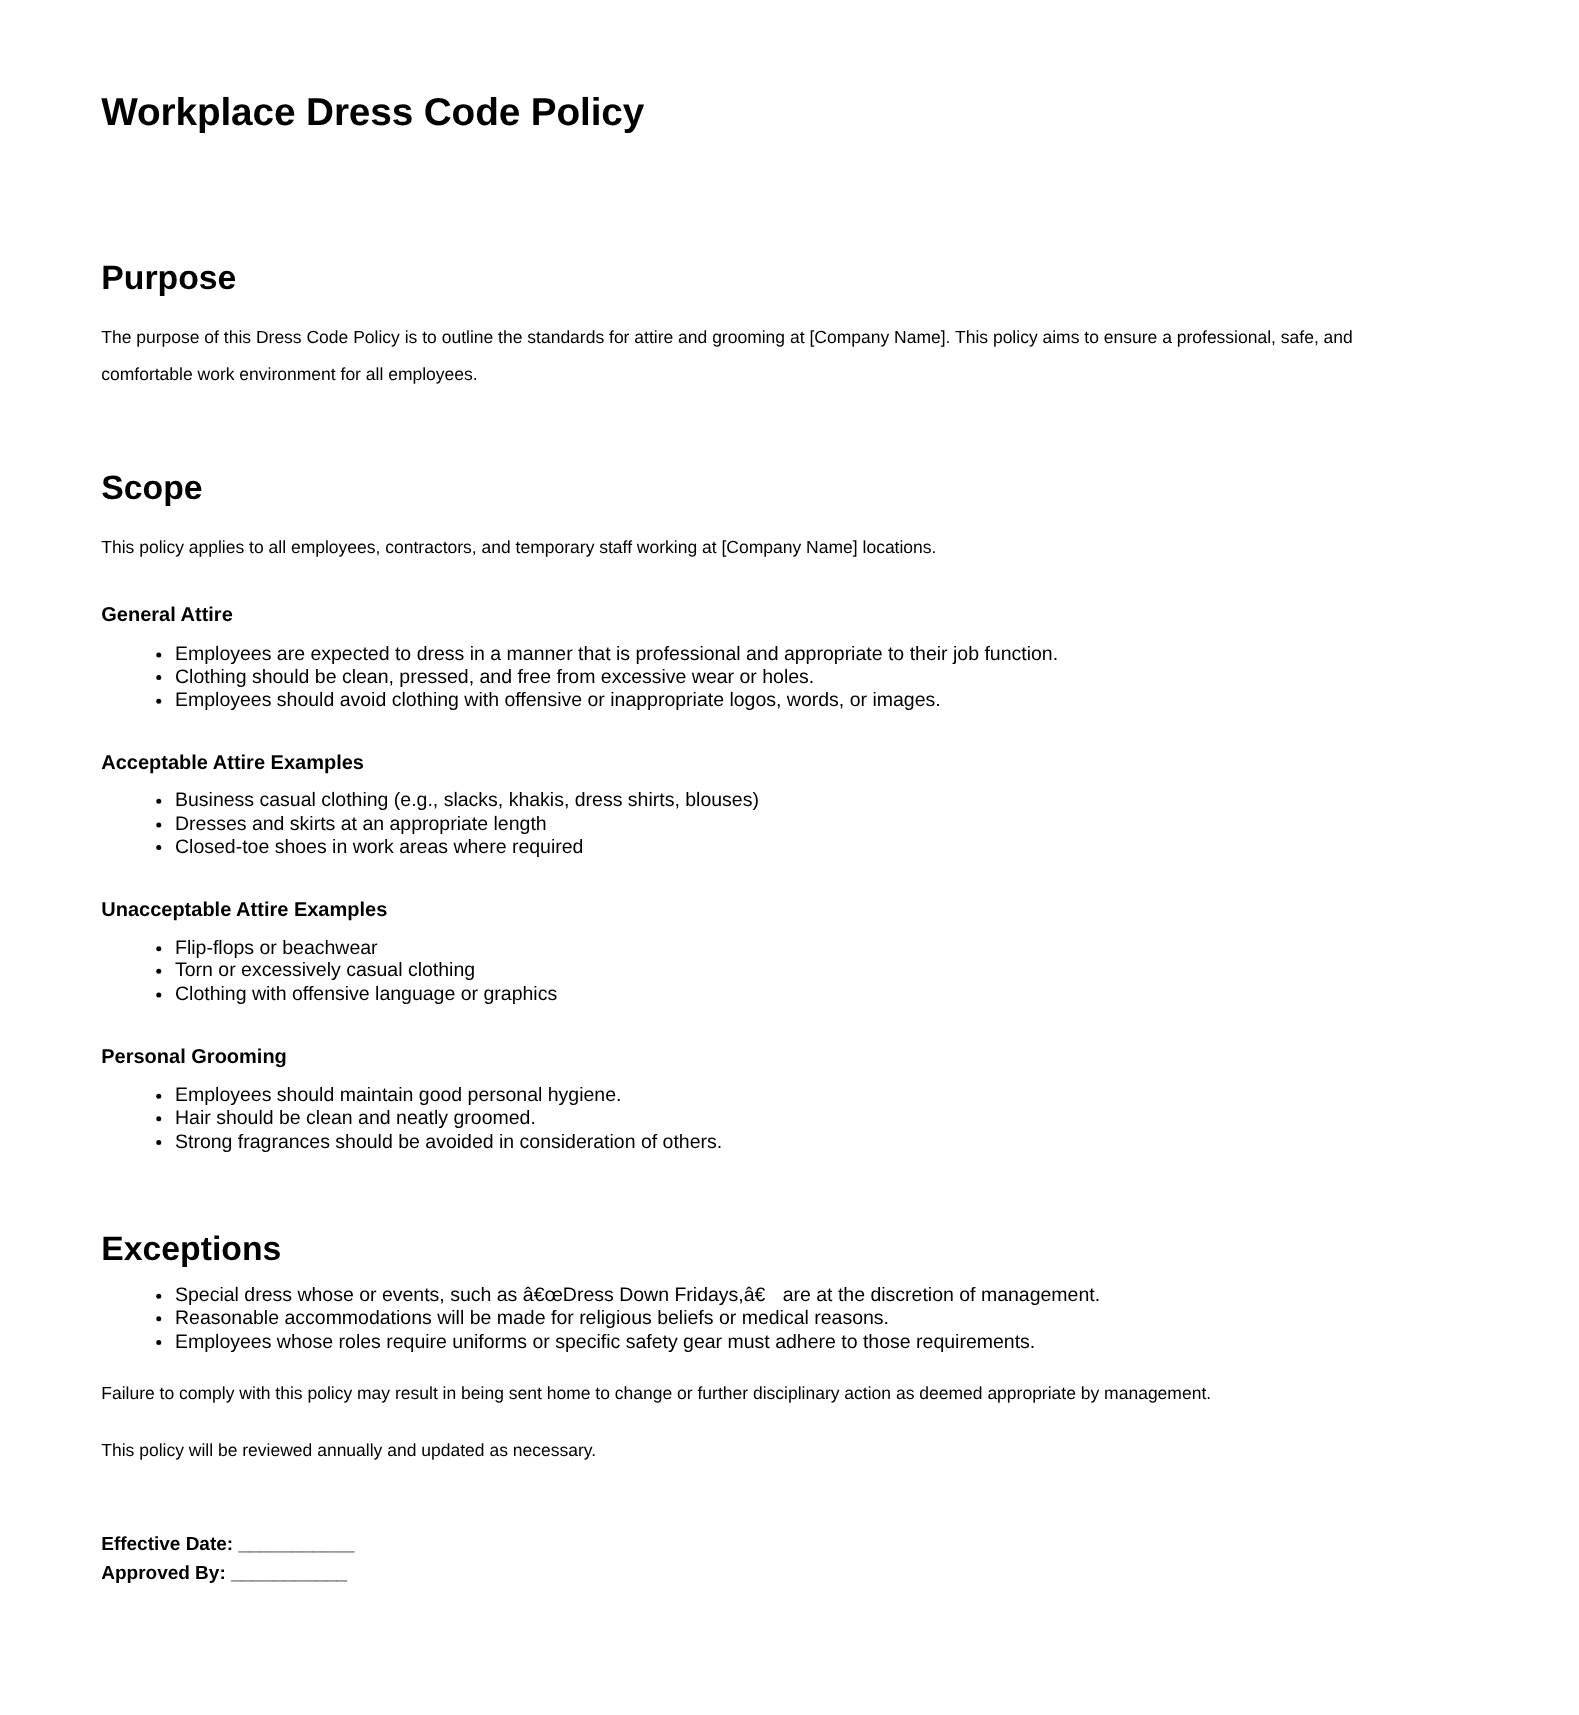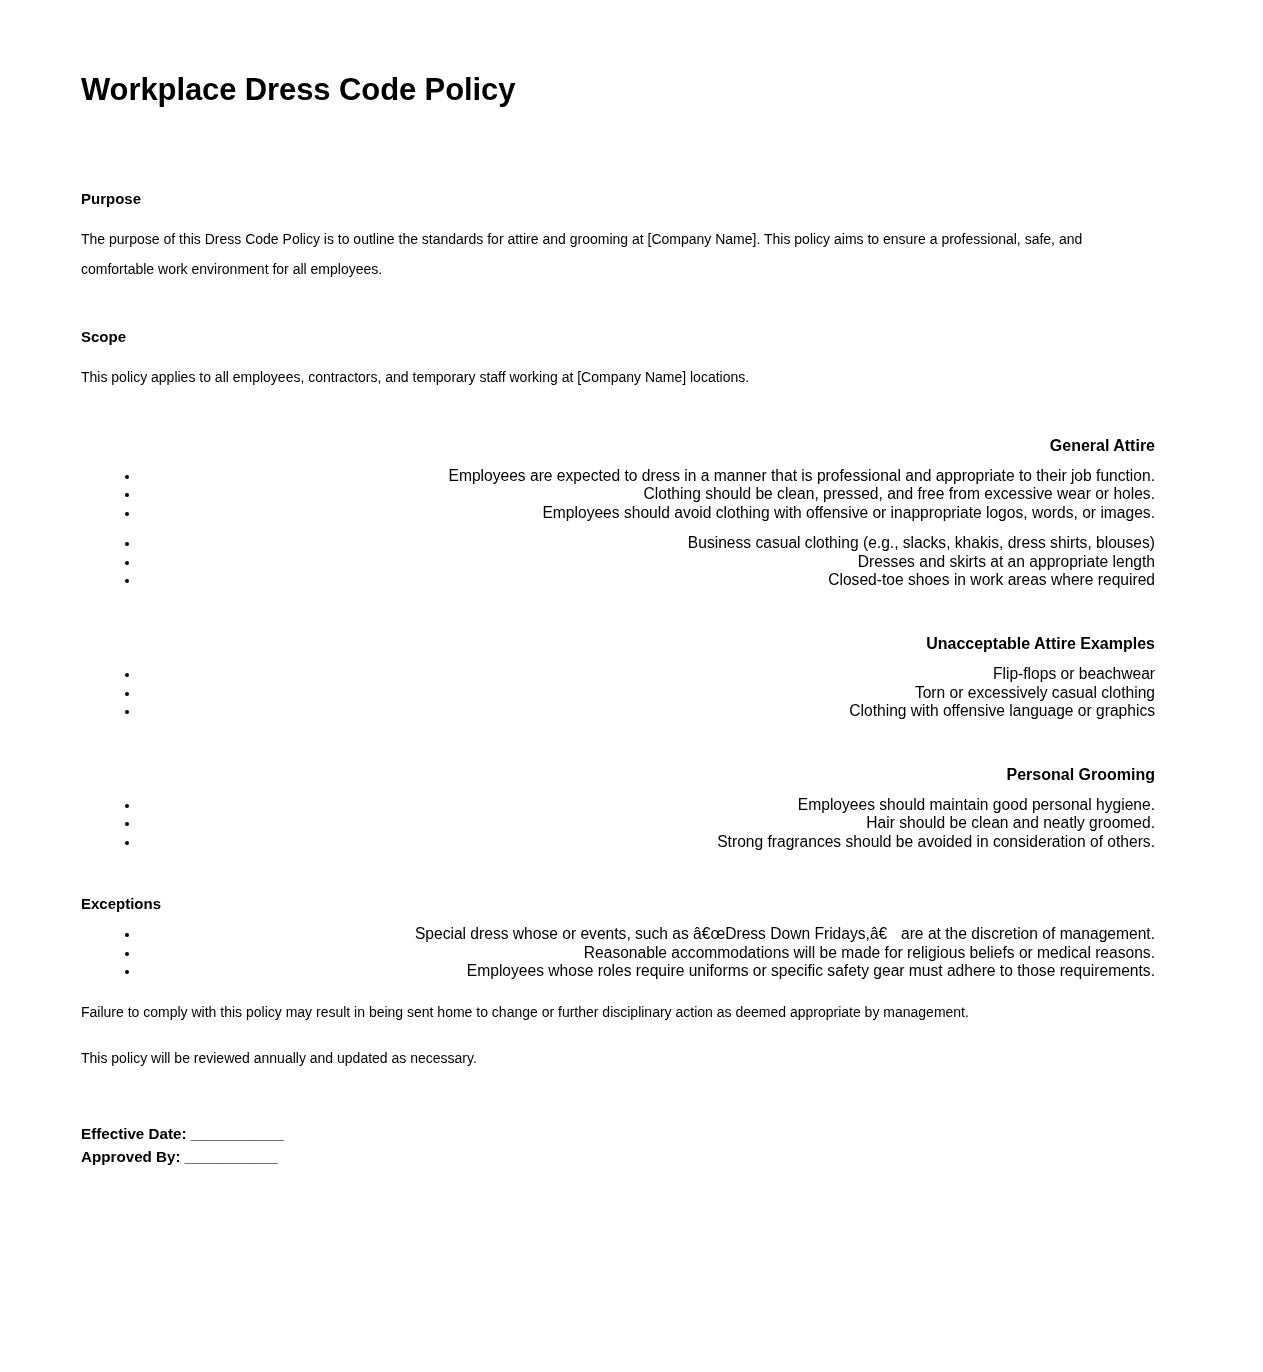--- a/index.html
+++ b/index.html
@@ -28,47 +28,45 @@
     font-stretch: condensed;
     font-size: 31px;
     font-weight: bold;
     line-height: 1.15;
     margin: 0 0 12px 0;
     letter-spacing: -0.1px;
   }
   h2.section-title {
     font-family: "Liberation Sans Narrow", "Liberation Sans", sans-serif;
     font-stretch: condensed;
-    font-size: 15px;
+    font-size: 27px;
     font-weight: bold;
     line-height: 1.2;
-    margin: 44px 0 0 0;
+    margin: 60px 0 0 0;
   }
   h3.subsection-title {
     font-family: "Liberation Sans Narrow", "Liberation Sans", sans-serif;
     font-stretch: condensed;
     font-size: 16px;
     font-weight: bold;
     line-height: 1.2;
-    margin: 44px 0 0 0;
-    text-align: right;
+    margin: 31px 0 0 0;
   }
   p.body-text {
     font-family: "Liberation Sans Narrow", "Liberation Sans", sans-serif;
     font-stretch: condensed;
     font-size: 14px;
     line-height: 30px;
     margin: 16px 0 0 0;
     max-width: 1078px;
   }
   ul.bullet-list {
     margin: 12px 0 0 0;
     padding: 0 0 0 59px;
     list-style-type: disc;
-    text-align: right;
   }
   ul.bullet-list li {
     font-family: "Liberation Sans Narrow", "Liberation Sans", sans-serif;
     font-stretch: condensed;
     font-size: 15.6px;
     line-height: 18.5px;
     margin: 0;
     padding: 0;
   }
   ul.bullet-list li::marker {
@@ -103,20 +101,21 @@
   <p class="body-text">This policy applies to all employees, contractors, and temporary staff working at [Company Name] locations.</p>
 
 
   <h3 class="subsection-title">General Attire</h3>
   <ul class="bullet-list">
     <li>Employees are expected to dress in a manner that is professional and appropriate to their job function.</li>
     <li>Clothing should be clean, pressed, and free from excessive wear or holes.</li>
     <li>Employees should avoid clothing with offensive or inappropriate logos, words, or images.</li>
   </ul>
 
+  <h3 class="subsection-title">Acceptable Attire Examples</h3>
   <ul class="bullet-list">
     <li>Business casual clothing (e.g., slacks, khakis, dress shirts, blouses)</li>
     <li>Dresses and skirts at an appropriate length</li>
     <li>Closed-toe shoes in work areas where required</li>
   </ul>
 
   <h3 class="subsection-title">Unacceptable Attire Examples</h3>
   <ul class="bullet-list">
     <li>Flip-flops or beachwear</li>
     <li>Torn or excessively casual clothing</li>

